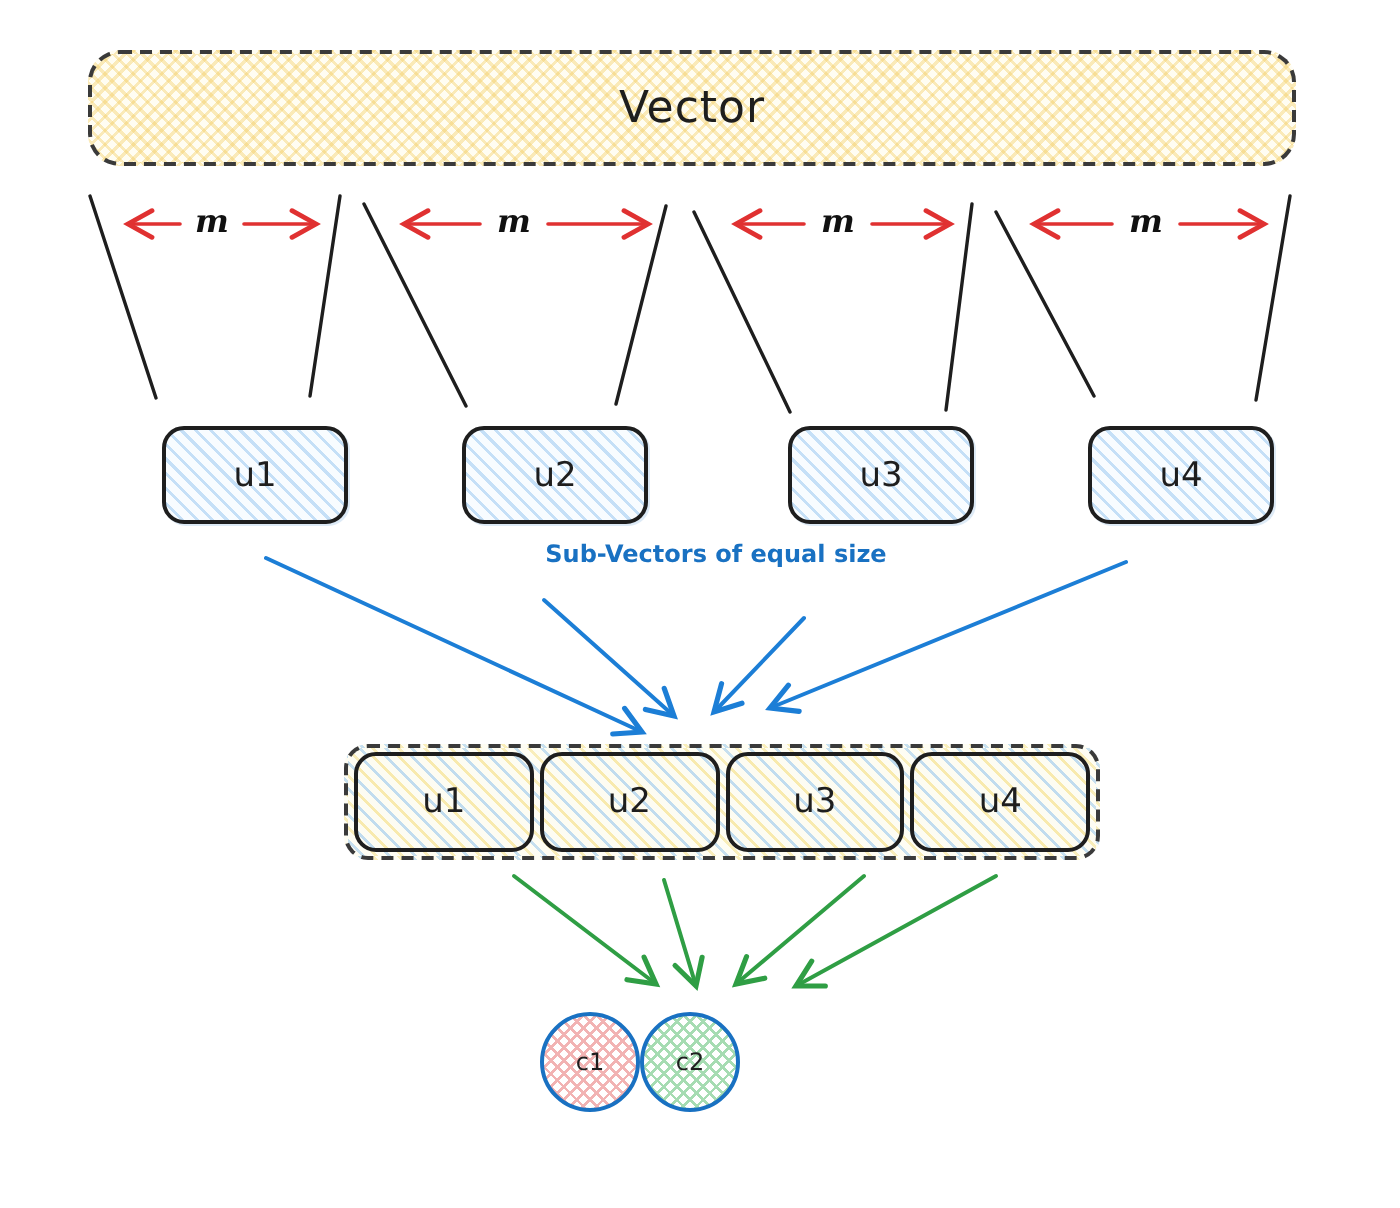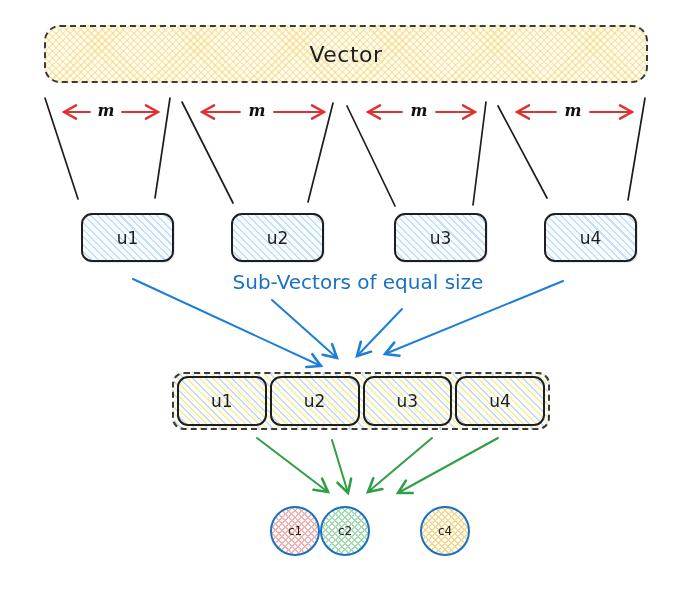--- a/index.html
+++ b/index.html
@@ -33,21 +33,21 @@
     background:
       repeating-linear-gradient(45deg, rgba(126,184,236,0.42) 0 1.5px, transparent 1.5px 5.2px),
       #f8fcff;
     box-shadow:1px 1px 0 rgba(120,170,220,.25);
     font-size:17px;
   }
 
   
   .caption{
     position:absolute;left:207px;top:270px;width:302px;text-align:center;
-    color:var(--c-caption_text,#1971c2);font-size:20px;
+    color:var(--c-caption_text,#1971c2);font-size:12px;font-weight:bold;
   }
 
   
   .merged{
     position:absolute;left:172px;top:372px;width:368px;height:50px;
     border:2.4px dashed #3a3a3a;border-radius:12px;
     display:flex;gap:3px;padding:2px 3px;
     background:
       repeating-linear-gradient(45deg, rgba(244,219,118,.45) 0 1.5px, transparent 1.5px 4.6px, rgba(133,188,235,.45) 4.6px 6.1px, transparent 6.1px 9.2px),
       #fefdf3;
@@ -167,17 +167,14 @@
       <span>u4</span>
     </div>
   </div>
 
   <div class="centroid" style="left: 270px; --tint: #f2b3b3;">
     <span>c1</span>
   </div>
   <div class="centroid" style="left: 320px; --tint: #a6dcb2;">
     <span>c2</span>
   </div>
-  <div class="centroid" style="left: 420px; --tint: #f5d98e;">
-    <span>c4</span>
-  </div>
 
 </div>
 
 </body></html>

